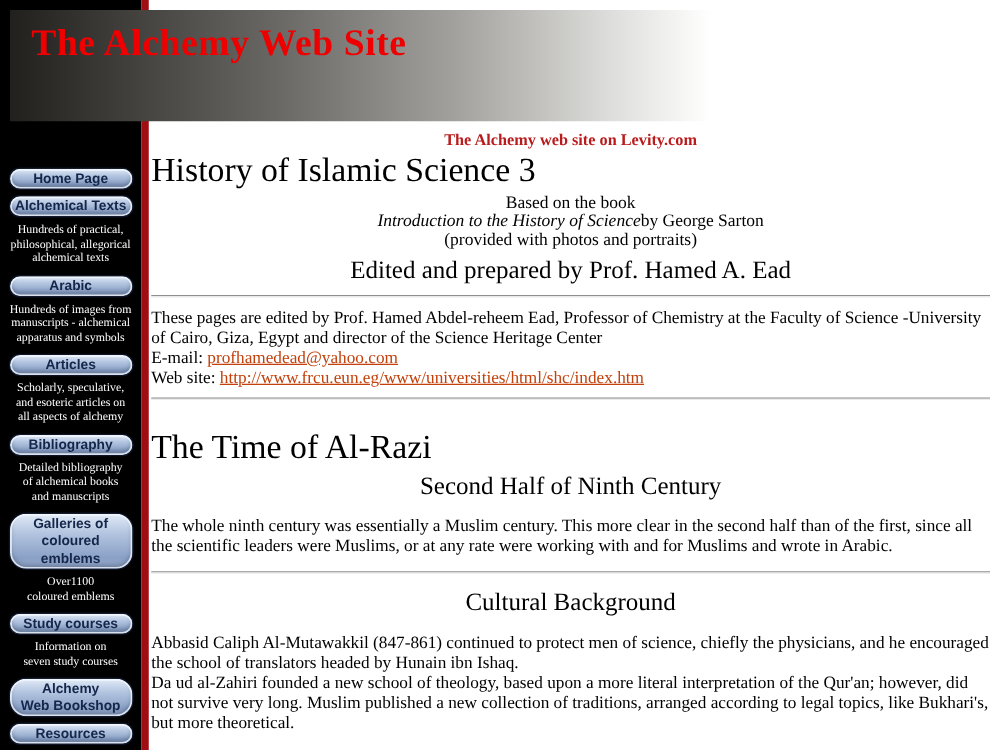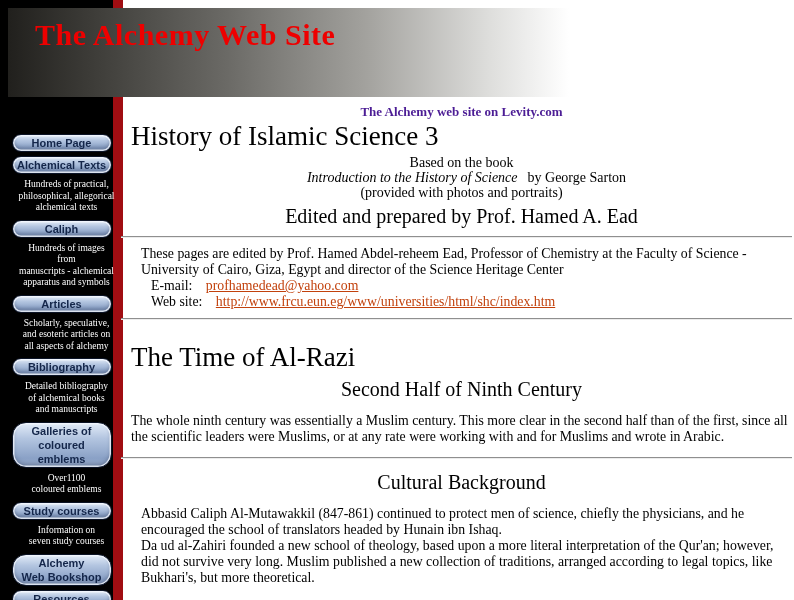--- a/index.html
+++ b/index.html
@@ -1,15 +1,15 @@
 <!DOCTYPE html>
 <html><head>
 <meta charset="utf-8">
 <style>
-  * { box-sizing: border-box; padding-left: 10px; }
+  * { box-sizing: border-box; }
   html, body { margin:0; padding:0; }
   body {
     width:794px; height:600px; overflow:hidden; position:relative;
     background:#ffffff; font-family:"Liberation Serif", serif; color:#000;
   }
 
   
   .sidebar-bg { position:absolute; left:0; top:0; width:113px; height:600px; background:#000; }
   .red-vline  { position:absolute; left:113px; top:0; width:6px; height:600px; background:#a00d12; }
 
@@ -38,21 +38,21 @@
     white-space:pre-line; display:flex; align-items:center; justify-content:center;
   }
   .sb-note {
     width:107px; margin:3px 0 4px; color:#ffffff;
     font-family:Liberation Serif, serif; font-size:9.5px; line-height:11.5px;
     text-align:center; white-space:pre-line;
   }
 
   
   .content { position:absolute; left:119px; top:97px; width:675px; padding:0 2px 0 2px; }
-  .site-note { text-align:center; color:#4c1d95; font-weight:bold; font-size:13px; margin-top:7px;
+  .site-note { text-align:center; color:#b91c1c; font-weight:bold; font-size:13px; margin-top:7px;
                font-family:"Liberation Serif", serif; }
   .h-big   { text-align:left; font-size:27px; font-weight:normal; margin:1px 0 3px; }
   .c-line  { text-align:center; font-size:14px; line-height:15px; }
   .h-mid   { text-align:center; font-size:20px; font-weight:normal; margin:5px 0 6px; }
   .rule { border:none; height:0; border-top:1px solid #8f8f8f; border-bottom:1px solid #ececec; margin:8px 0; }
   .para { font-size:13.8px; line-height:16px; }
   .link { color:#c2410c; text-decoration:underline; cursor:pointer; }
   .sec1-title { margin-top:22px; }
   .gap-top { margin-top:12px; }
 </style>
@@ -65,21 +65,21 @@
 <div class="banner">
   <div class="banner-title">The Alchemy Web Site</div>
 </div>
 
 <div class="sb-list">
   <div class="sb-btn">Home Page</div>
   <div class="sb-btn">Alchemical Texts</div>
   <div class="sb-note">Hundreds of practical,
 philosophical, allegorical
 alchemical texts</div>
-  <div class="sb-btn">Caliph</div>
+  <div class="sb-btn">Arabic</div>
   <div class="sb-note">Hundreds of images from
 manuscripts - alchemical
 apparatus and symbols</div>
   <div class="sb-btn">Articles</div>
   <div class="sb-note">Scholarly, speculative,
 and esoteric articles on
 all aspects of alchemy</div>
   <div class="sb-btn">Bibliography</div>
   <div class="sb-note">Detailed bibliography
 of alchemical books

